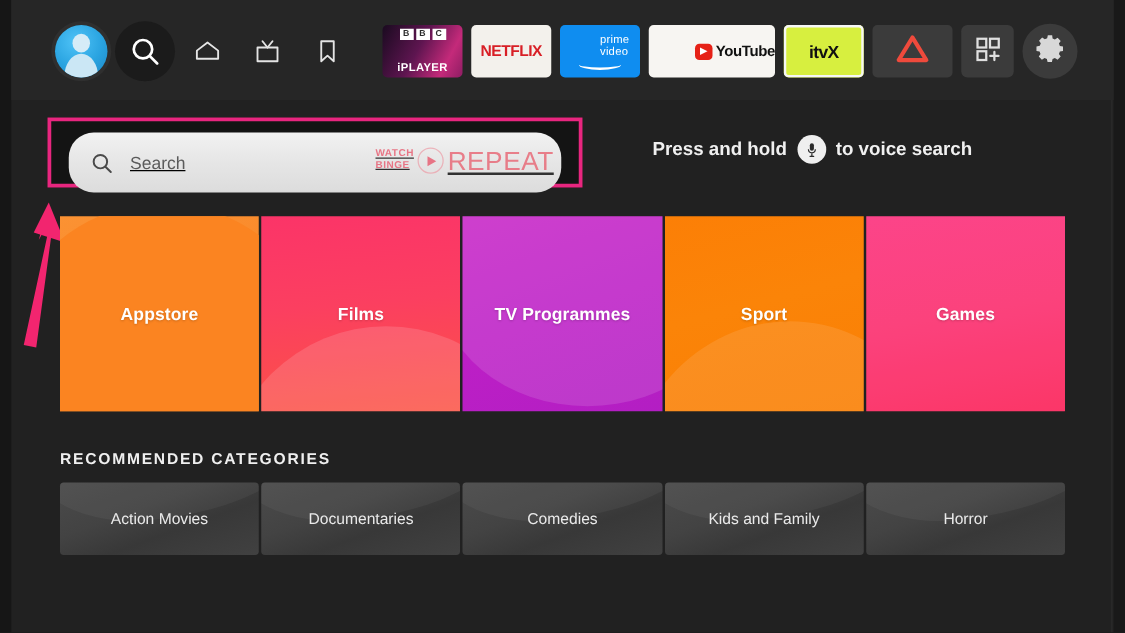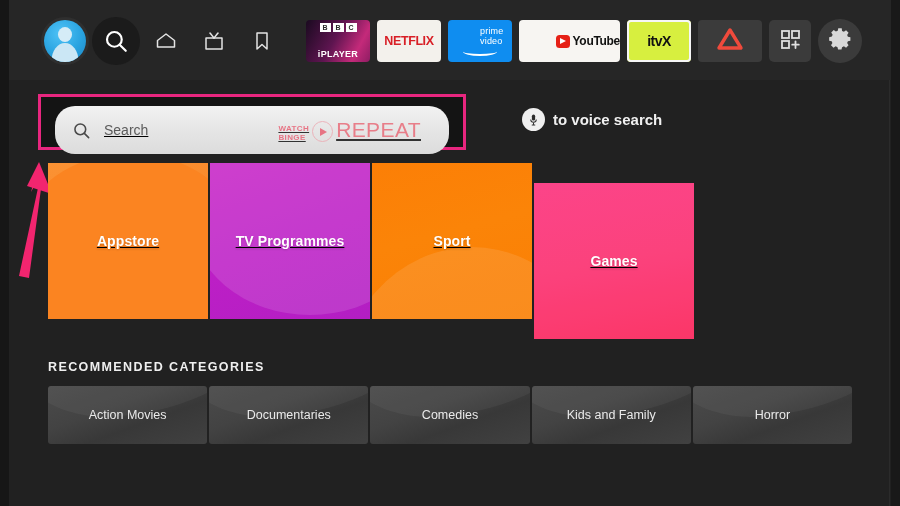--- a/index.html
+++ b/index.html
@@ -227,23 +227,23 @@
     display: flex;
   }
   #search-placeholder {
     margin-left: 13px;
     color: #5b5b5b;
     font-size: 14px;
     flex: 1 1 auto;
   }
   .wm {
     display: flex;
-    align-items: flex-end;
+    align-items: flex-start;
     gap: 3px;
-    margin-right: 28px;
+    margin-right: 6px;
     opacity: .78;
     flex: 0 0 auto;
   }
   .wm-stack {
     display: flex;
     flex-direction: column;
     line-height: 9px;
   }
   .wm-stack span {
     color: #e8556a;
@@ -296,25 +296,24 @@
   #arrow-annotation {
     position: absolute;
     left: 5px; top: 150px;
     width: 80px; height: 130px;
     pointer-events: none;
   }
 
   
   #tiles {
     position: absolute;
-    left: 48px; top: 163px;
+    left: 48px; top: 173px;
     width: 804px; height: 136px;
     display: flex;
     gap: 2px;
-    text-decoration: underline;
   }
   .tile {
     width: 160px; height: 156px;
     position: relative;
     overflow: hidden;
     display: flex;
     align-items: center;
     justify-content: center;
   }
   .tile .tlabel {
@@ -350,21 +349,21 @@
     border-radius: 50%;
     background: rgba(255,255,255,.12);
   }
   .t-sport { background: linear-gradient(165deg, #fc7f06 0%, #fb8408 45%, #fa7f04 100%); text-align: center; }
   .t-sport .blob {
     left: -35px; bottom: -78px;
     width: 270px; height: 150px;
     border-radius: 50% 50% 0 0 / 100% 100% 0 0;
     background: rgba(255,255,255,.1);
   }
-  .t-games { background: linear-gradient(170deg, #fc2f7c 0%, #fb2d6e 50%, #fb2057 100%); margin-top: 20px; }
+  .t-games { background: linear-gradient(170deg, #fc2f7c 0%, #fb2d6e 50%, #fb2057 100%); }
   .t-games .blob {
     right: -45px; top: -52px;
     width: 250px; height: 235px;
     border-radius: 50%;
     background: rgba(255,255,255,.1);
   }
 
   
   #rec-title {
     position: absolute;
@@ -535,20 +534,21 @@
       <span class="wm-stack">
         <span>WATCH</span>
         <span>BINGE</span>
       </span>
       <span class="wm-play"></span>
       <span class="wm-repeat">REPEAT</span>
     </span>
   </div>
 
   <div id="voice-hint">
+    <span>Press and hold</span>
     <span class="mic-circle">
       <svg width="13" height="14" viewBox="0 0 24 24" fill="#2b2b2b">
         <rect x="9" y="2" width="6" height="11" rx="3"></rect>
         <path d="M6 11a6 6 0 0012 0h-1.8a4.2 4.2 0 01-8.4 0H6z"></path>
         <rect x="11.1" y="17" width="1.8" height="4"></rect>
         <rect x="8.4" y="20.4" width="7.2" height="1.8" rx=".9"></rect>
       </svg>
     </span>
     <span>to voice search</span>
   </div>
@@ -558,20 +558,24 @@
       <path d="M14 126 L36 24 L26 42 L33 16 L42 40 L38 24 L24 128 Z" fill="#f2256f"></path>
       <path d="M34 12 L47 44 L22 36 Z" fill="#f2256f"></path>
     </svg>
   </div>
 
   <div id="tiles">
     <div class="tile t-appstore">
       <span class="blob"></span>
       <span class="tlabel">Appstore</span>
     </div>
+    <div class="tile t-films">
+      <span class="blob"></span>
+      <span class="tlabel">Films</span>
+    </div>
     <div class="tile t-tv">
       <span class="blob"></span>
       <span class="tlabel">TV Programmes</span>
     </div>
     <div class="tile t-sport">
       <span class="blob"></span>
       <span class="tlabel">Sport</span>
     </div>
     <div class="tile t-games">
       <span class="blob"></span>

